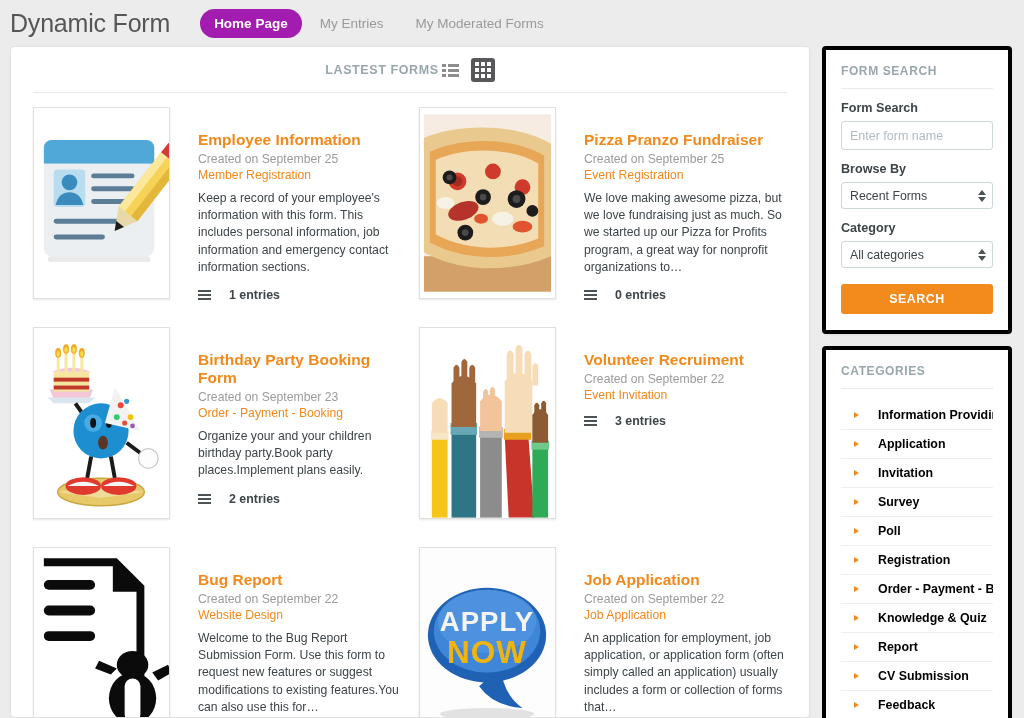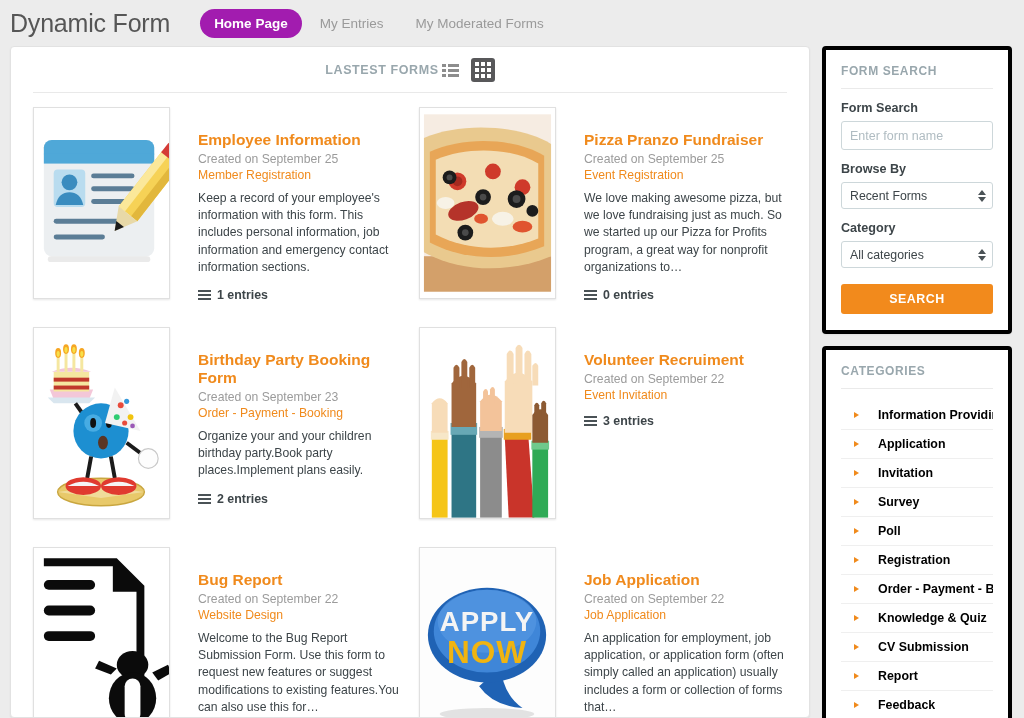--- a/index.html
+++ b/index.html
@@ -116,21 +116,21 @@
   }
   .card-date { font-size: 12.2px; color: #9b9b9b; margin-bottom: 2px; }
   .card-cat { font-size: 12.2px; color: #f08a1c; margin-bottom: 8px; cursor: pointer; }
   .card-desc {
     font-size: 12.2px;
     color: #3d4549;
     line-height: 1.42;
     margin: 0;
   }
   .card-entries {
-    display: flex; align-items: center; gap: 6px;
+    display: flex; align-items: center; gap: 18px;
     font-size: 12.4px; font-weight: bold; color: #3d4549;
     margin-top: 12px;
   }
   .ico-lines { display: flex; flex-direction: column; gap: 2px; }
   .ico-lines i { display: block; width: 13px; height: 2px; background: #4a5256; }
 
   
   .sidebar { width: 190px; display: flex; flex-direction: column; gap: 12px; }
   .widget {
     background: #ffffff;
@@ -612,25 +612,25 @@
         <li class="cat-item">
             <span class="caret"></span>
             <span>Order - Payment - Bo…</span>
           </li>
         <li class="cat-item">
             <span class="caret"></span>
             <span>Knowledge &amp; Quiz</span>
           </li>
         <li class="cat-item">
             <span class="caret"></span>
+            <span>Report</span>
+          </li>
+        <li class="cat-item">
+            <span class="caret"></span>
             <span>CV Submission</span>
-          </li>
-        <li class="cat-item">
-            <span class="caret"></span>
-            <span>Report</span>
           </li>
         <li class="cat-item">
             <span class="caret"></span>
             <span>Feedback</span>
           </li>
       </ul>
     </div>
 
   </div>
 </div>

